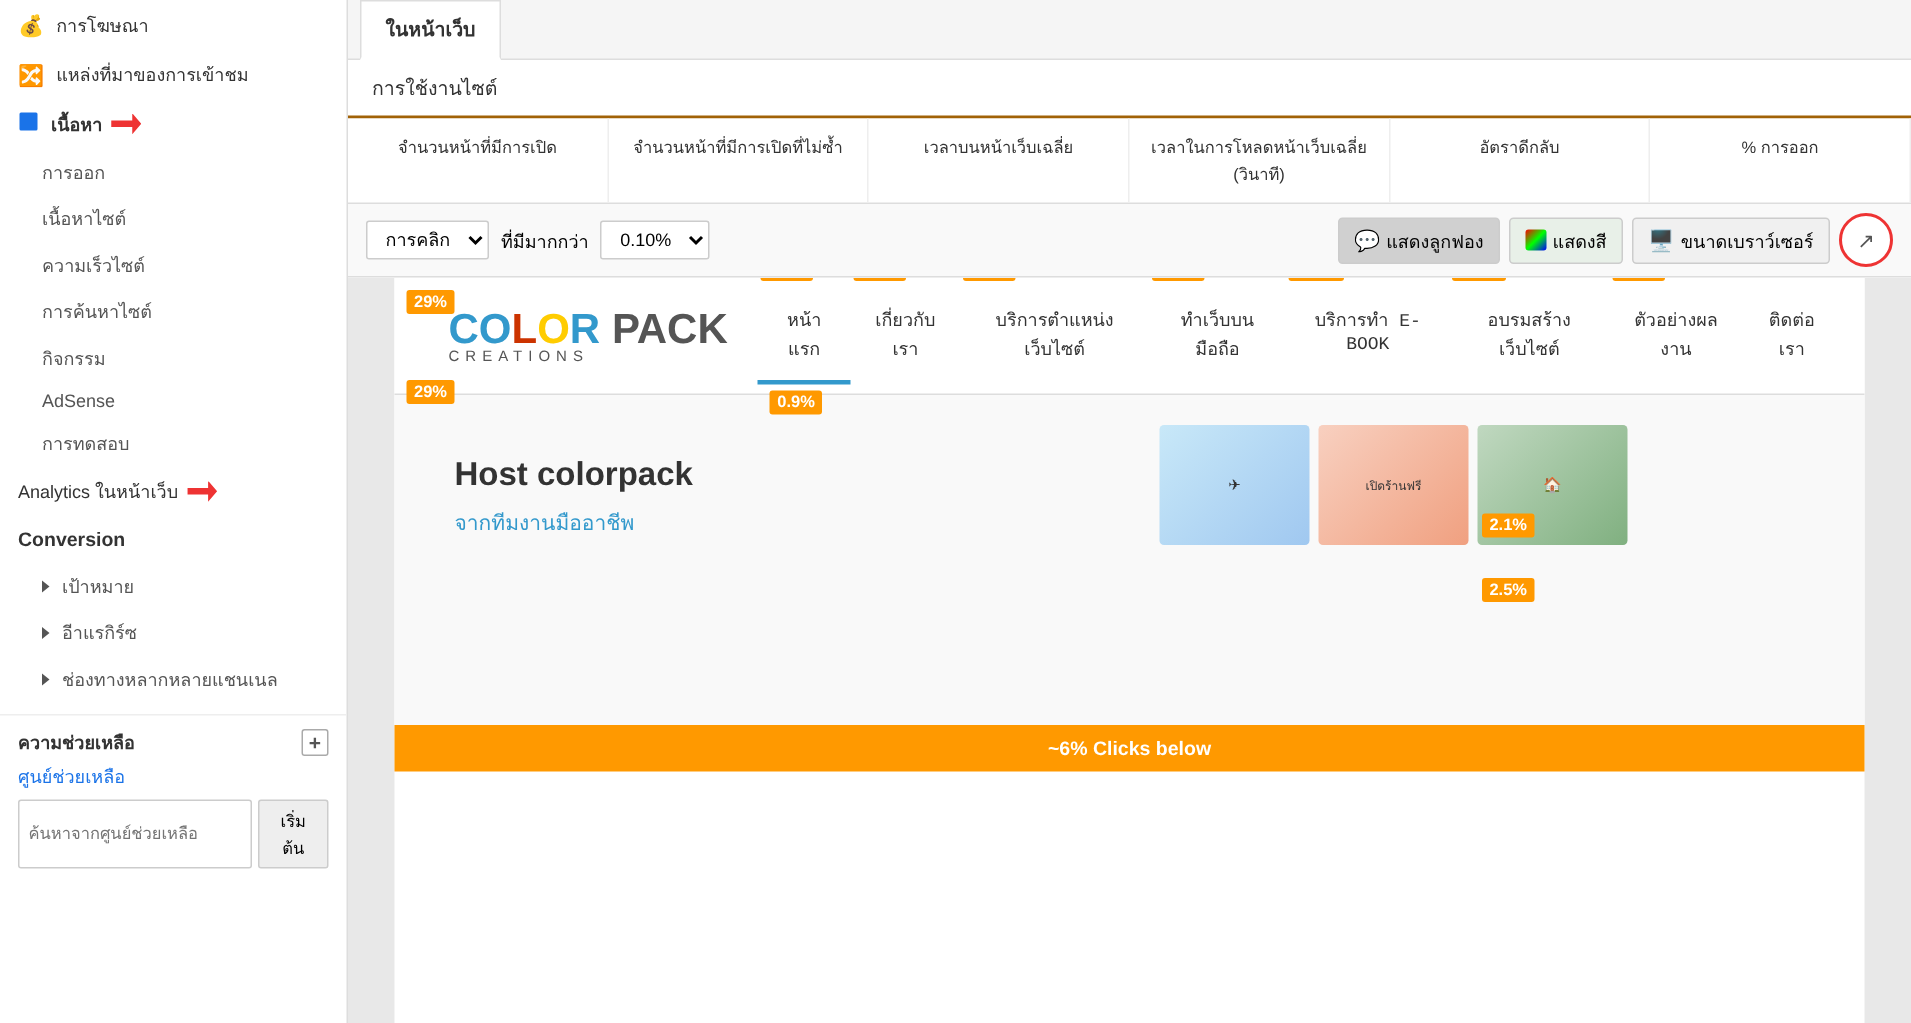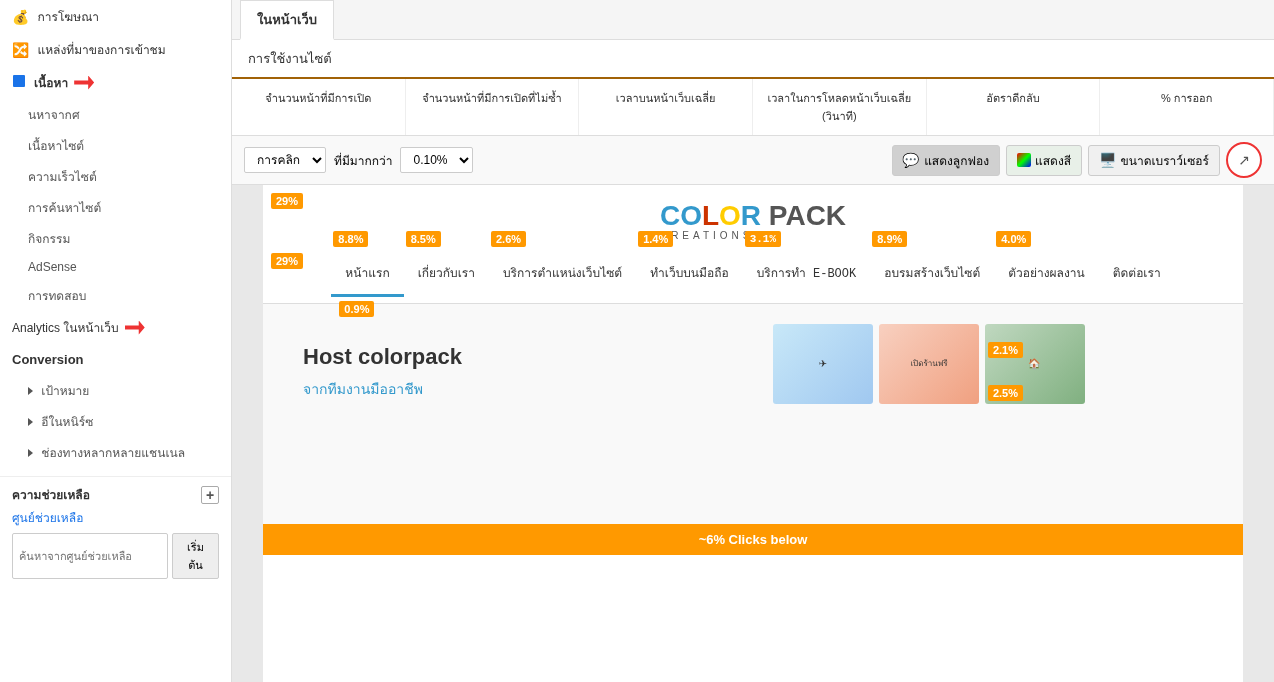--- a/index.html
+++ b/index.html
@@ -327,21 +327,21 @@
     <span class="icon">
       <svg width="14" height="14" viewBox="0 0 14 14">
           <rect x="1" y="1" width="12" height="12" rx="1" fill="#1a73e8"></rect>
         </svg>
     </span>
     <span>เนื้อหา</span>
     <span class="sidebar-arrow"></span>
   </div>
 
   <div class="sidebar-sub-item">
-    <span>นหาจากศ</span>
+    <span>การออก</span>
   </div>
   <div class="sidebar-sub-item">
     <span>เนื้อหาไซต์</span>
   </div>
   <div class="sidebar-sub-item">
     <span>ความเร็วไซต์</span>
   </div>
   <div class="sidebar-sub-item">
     <span>การค้นหาไซต์</span>
   </div>
@@ -362,21 +362,21 @@
 
   <div style="padding: 8px 12px; font-size: 13px; color: #333; font-weight: bold;">
     <span>Conversion</span>
   </div>
   <div class="sidebar-sub-item">
     <span style="display:inline-block;width:0;height:0;border-top:4px solid transparent;border-bottom:4px solid transparent;border-left:5px solid #555;margin-right:5px;"></span>
     <span>เป้าหมาย</span>
   </div>
   <div class="sidebar-sub-item">
     <span style="display:inline-block;width:0;height:0;border-top:4px solid transparent;border-bottom:4px solid transparent;border-left:5px solid #555;margin-right:5px;"></span>
-    <span>อีในหนิร์ซ</span>
+    <span>อีาแรกิร์ซ</span>
   </div>
   <div class="sidebar-sub-item">
     <span style="display:inline-block;width:0;height:0;border-top:4px solid transparent;border-bottom:4px solid transparent;border-left:5px solid #555;margin-right:5px;"></span>
     <span>ช่องทางหลากหลายแชนเนล</span>
   </div>
 
   <div class="help-section" style="border-top: 1px solid #eee; margin-top: 8px;">
     <div class="help-title">
       <span>ความช่วยเหลือ</span>
       <div class="plus-btn">+</div>
@@ -453,21 +453,21 @@
     </div>
   </div>
 
   <div class="heatmap-area">
     <div class="heatmap-inner">
 
       <div class="badge" style="top: 8px; left: 8px;">
         <span>29%</span>
       </div>
 
-      <div class="site-nav" style="padding: 6px 16px; flex-direction: column;">
+      <div class="site-nav" style="padding: 6px 16px;">
         <div class="site-logo">
           <div style="font-size:28px;font-weight:900;line-height:1.1;">
             <span style="color:#3399cc;">C</span><span style="color:#3399cc;">O</span><span style="color:#cc3300;">L</span><span style="color:#ffcc00;">O</span><span style="color:#3399cc;">R</span>
             <span style="color:#555;font-weight:900;"> PACK</span>
           </div>
           <div style="font-size:10px;letter-spacing:4px;color:#555;margin-top:-2px;">CREATIONS</div>
         </div>
 
         <div class="nav-tabs">
 

